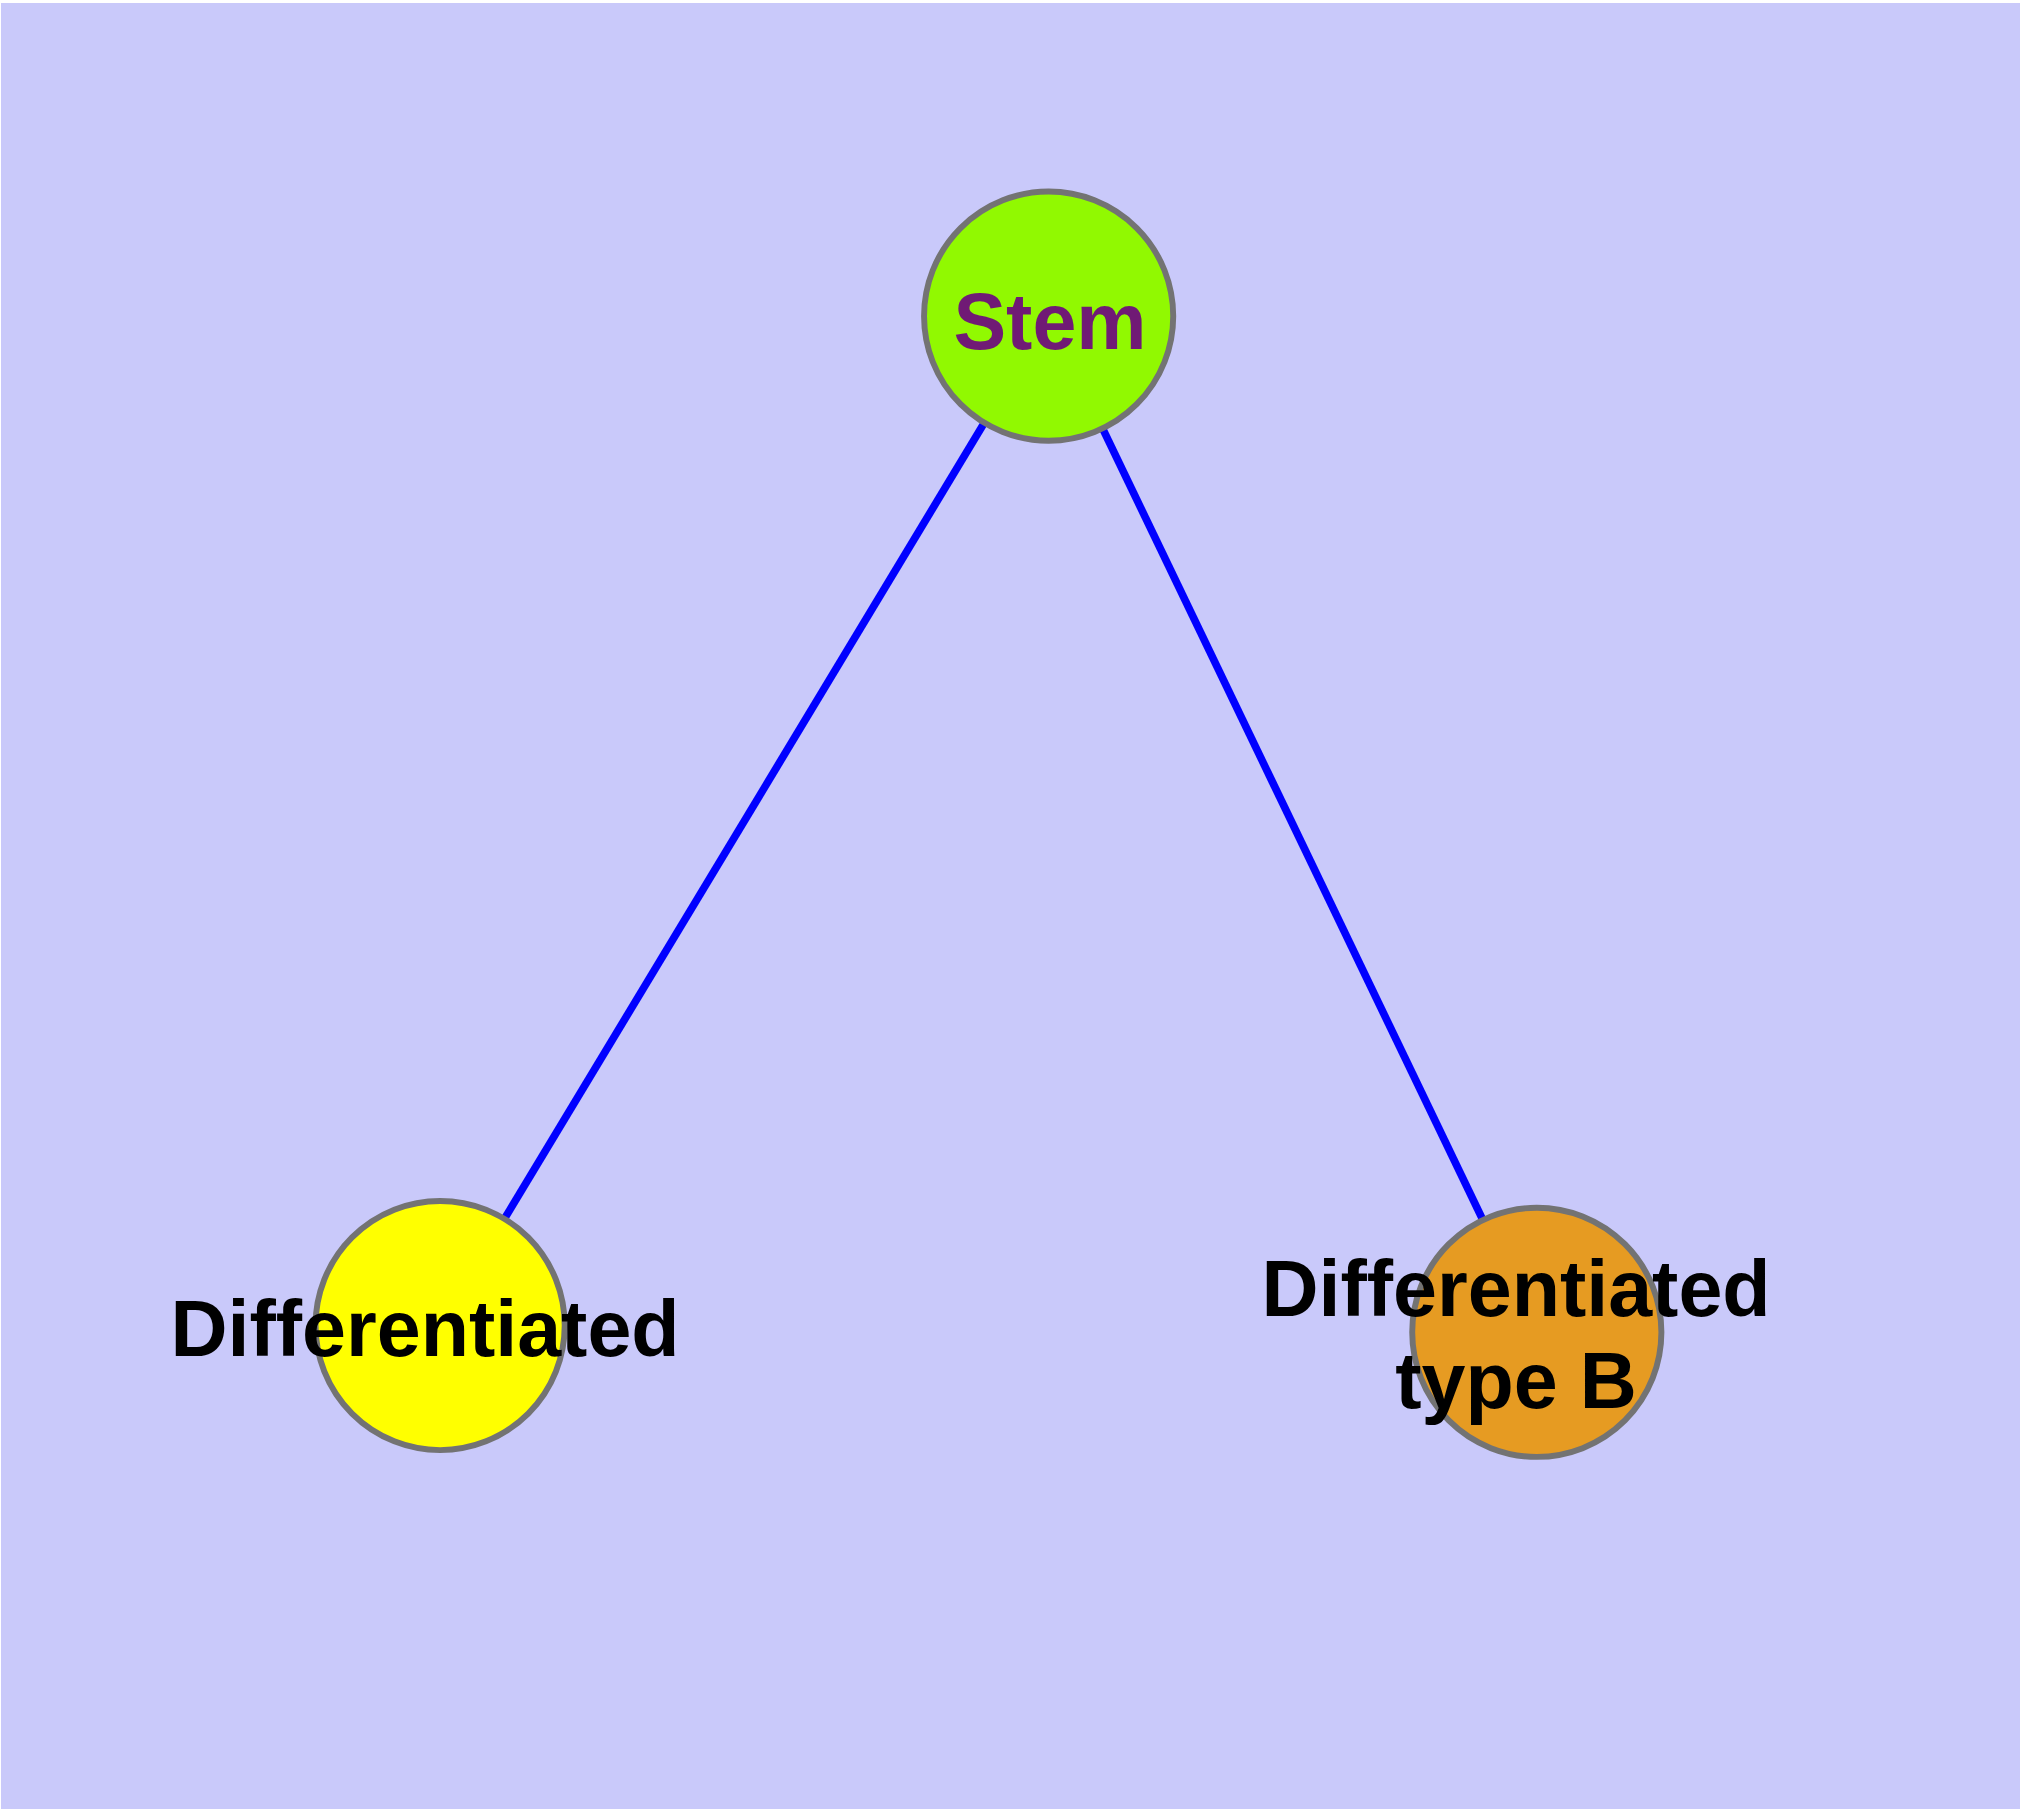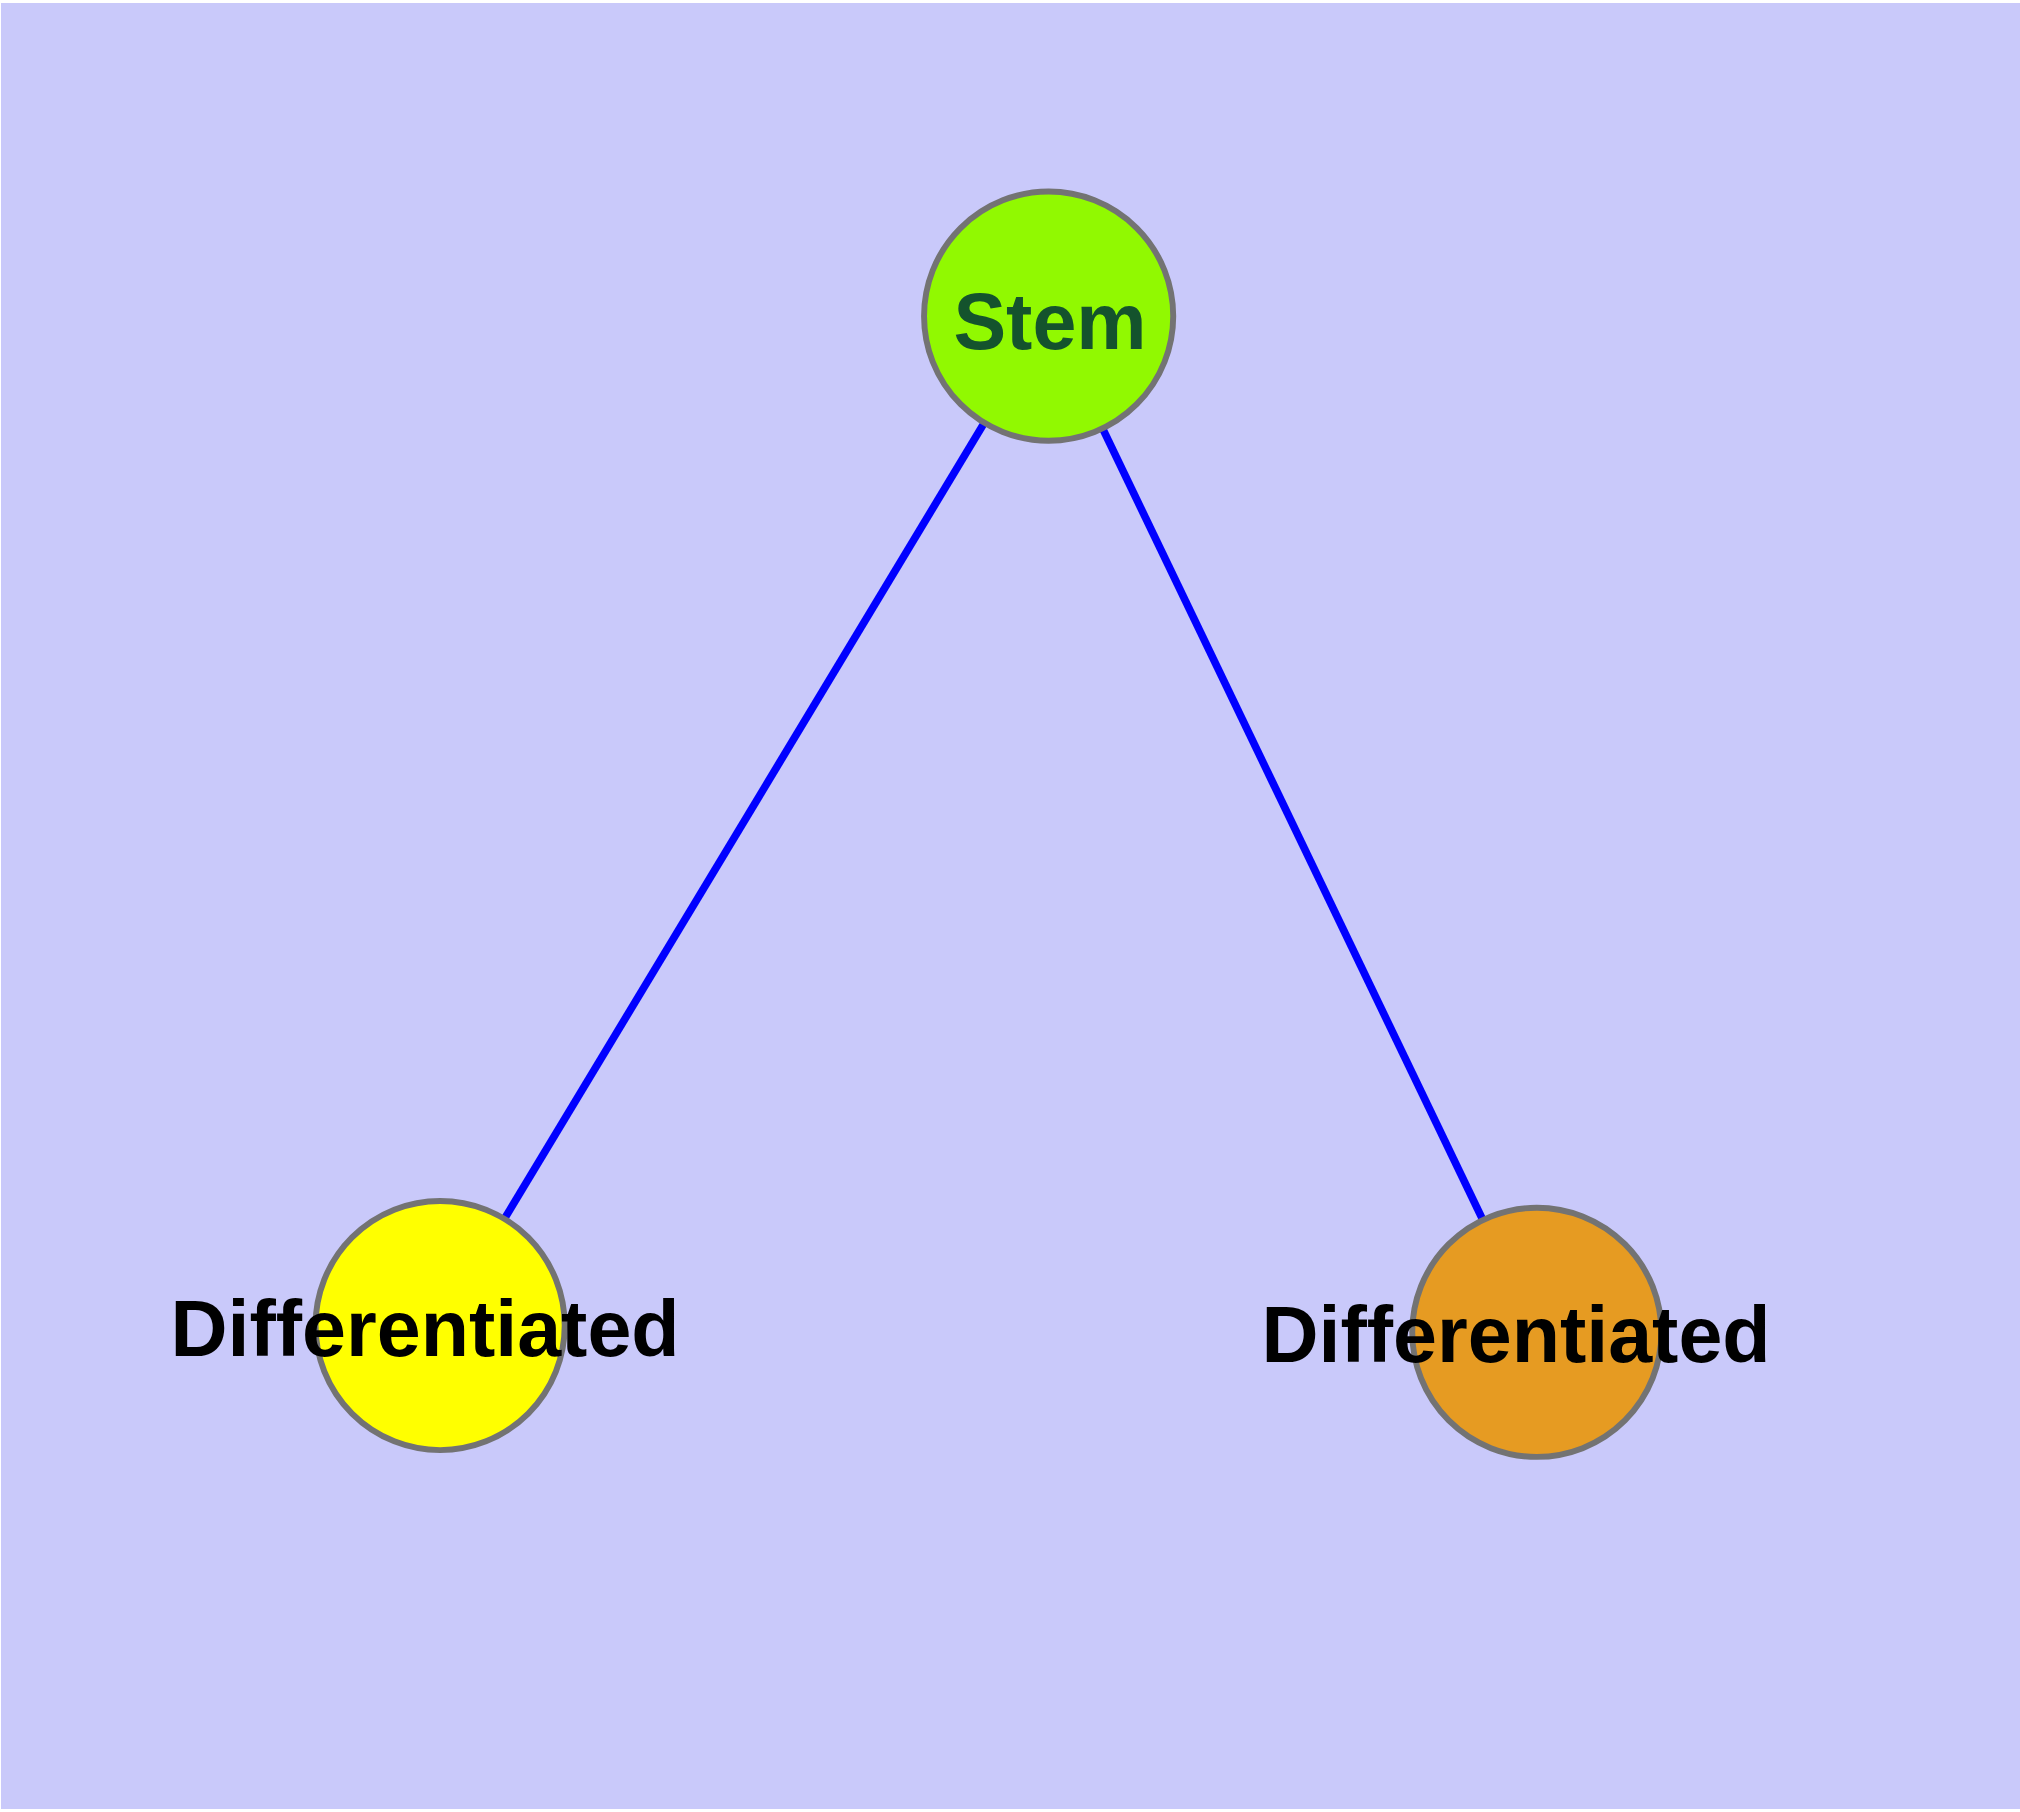--- a/index.html
+++ b/index.html
@@ -52,26 +52,27 @@
   <div class="plot-bg" style="background: rgb(201, 201, 250);"></div>
 
   <svg class="graph" viewBox="0 0 2384 2138" xmlns="http://www.w3.org/2000/svg">
     <line x1="1237" y1="373" x2="519" y2="1564" stroke="#0000ff" stroke-width="9"></line>
     <line x1="1237" y1="373" x2="1813" y2="1572" stroke="#0000ff" stroke-width="9"></line>
     <circle cx="1237" cy="373" r="147" fill="#91f901" stroke="#737373" stroke-width="7"></circle>
     <circle cx="519" cy="1564" r="147" fill="#ffff00" stroke="#737373" stroke-width="7"></circle>
     <circle cx="1813" cy="1572" r="147" fill="#e69b22" stroke="#737373" stroke-width="7"></circle>
   </svg>
 
-  <div class="node-label" style="left: 1050px; top: 322px; color: #14532d;">
+  <div class="node-label" style="left: 1050px; top: 322px; color: #701a75;">
     <span>Stem</span>
   </div>
 
   <div class="node-label" style="left: 425px; top: 1329px; color: rgb(0, 0, 0);">
     <span>Differentiated</span>
   </div>
 
   <div class="node-label" style="left: 1516px; top: 1335px; color: rgb(0, 0, 0);">
     <span>Differentiated</span>
+    <span>type B</span>
   </div>
 
 </div>
 
 
 </body></html>

